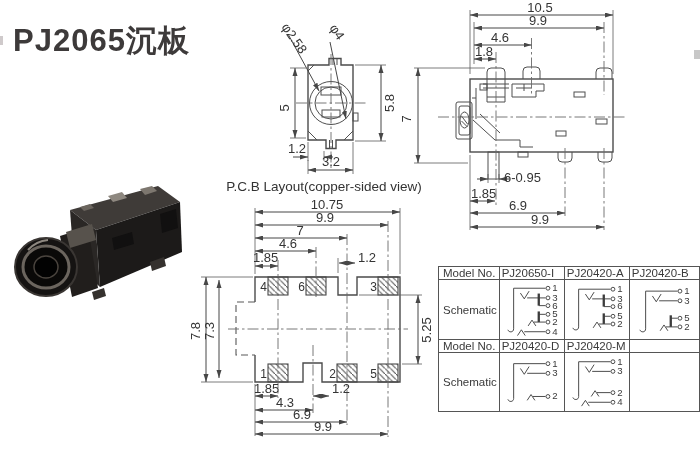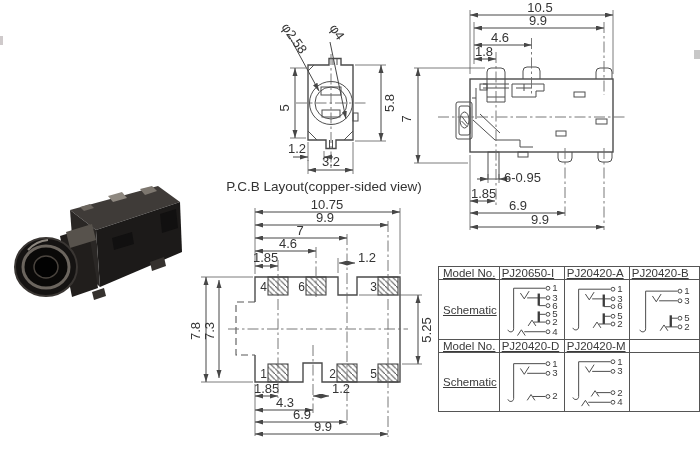--- a/index.html
+++ b/index.html
@@ -14,36 +14,37 @@
   .ext{stroke:#5a5a5a;stroke-width:0.8;fill:none;}
   .cl{stroke:#6a6a6a;stroke-width:0.9;fill:none;stroke-dasharray:11 3 2.5 3;}
   .dsh{stroke:#585858;stroke-width:1.1;fill:none;stroke-dasharray:7 4;}
   text.dt{font-family:"Liberation Sans",sans-serif;font-size:13px;fill:#353535;}
   text.sm{font-family:"Liberation Sans",sans-serif;font-size:12px;fill:#353535;}
   text.pt{font-family:"Liberation Sans",sans-serif;font-size:13.5px;fill:#333;}
   .pad{fill:url(#hatch);stroke:#474747;stroke-width:1.1;}
   
   #spec-table{position:absolute;left:438px;top:266px;border-collapse:collapse;table-layout:fixed;}
   #spec-table td{border:1px solid #555;font-size:11.5px;color:#3a3a3a;padding:0 2px;
-                 vertical-align:middle;background:#fff;text-decoration:underline;}
+                 vertical-align:middle;background:#fff;}
   #spec-table td.lbl{width:52px;text-align:left;padding-left:4px;}
   #spec-table td.mdl{text-align:left;}
   #spec-table .c1{width:61px}.c2{width:61px}.c3{width:67px}
   #spec-table td.sch{text-align:center;padding:1px 0;}
   .schsvg{position:static;display:block;margin:0 auto;}
   .sln{stroke:#474747;stroke-width:1;fill:none;}
   .sbar{stroke:#3c3c3c;stroke-width:2.4;fill:none;}
   .spin{fill:#fff;stroke:#474747;stroke-width:1;}
   text.stx{font-family:"Liberation Sans",sans-serif;font-size:10px;fill:#3a3a3a;}
 </style>
 </head>
 <body>
 
 <div id="stage">
 
+  <div id="main-title">PJ2065沉板</div>
 
   <svg width="700" height="450" viewBox="0 0 700 450">
     <defs>
       <marker id="arwE" markerUnits="userSpaceOnUse" markerWidth="9" markerHeight="6" refX="8" refY="2.5" orient="auto">
         <path d="M0,0 L8,2.5 L0,5 Z" fill="#474747"></path>
       </marker>
       <marker id="arwS" markerUnits="userSpaceOnUse" markerWidth="9" markerHeight="6" refX="0" refY="2.5" orient="auto">
         <path d="M8,0 L0,2.5 L8,5 Z" fill="#474747"></path>
       </marker>
       <pattern id="hatch" patternUnits="userSpaceOnUse" width="5.5" height="5.5">

